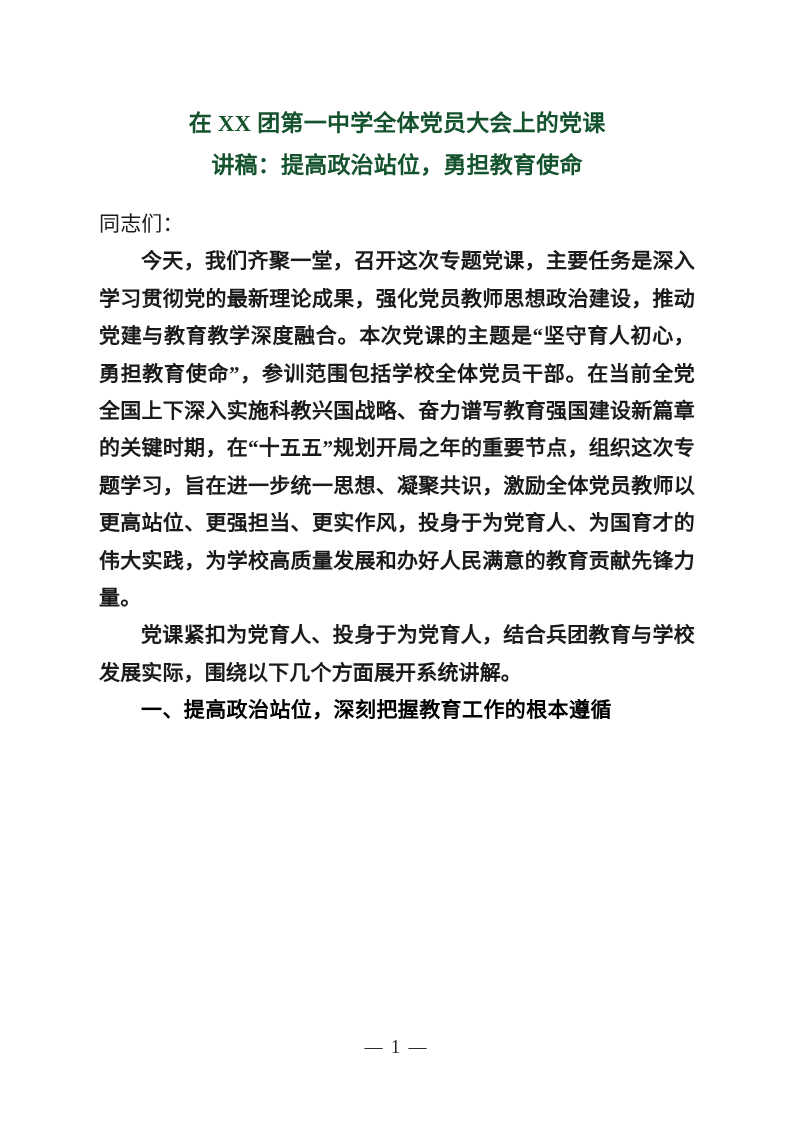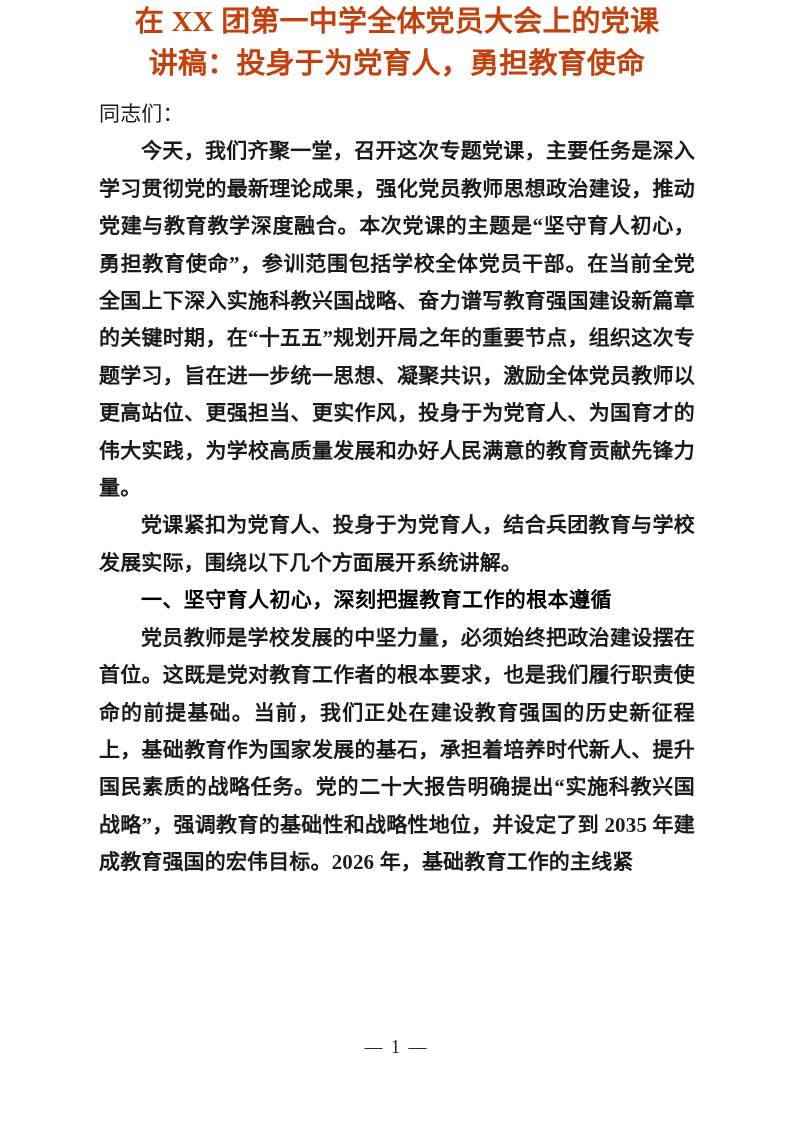--- a/index.html
+++ b/index.html
@@ -22,33 +22,34 @@
   .content {
     position: absolute;
     left: 99px;
     top: 0;
     width: 596px;
   }
 
   
   .doc-title {
     margin: 0;
+    padding-top: 103px;
     font-family: "Liberation Serif", "DejaVu Serif", serif;
     font-weight: bold;
-    font-size: 29px;
+    font-size: 23px;
     line-height: 42px;
-    color: #c2410c;
+    color: #14532d;
     text-align: center;
     letter-spacing: 0.2px;
     word-break: break-all;
   }
 
   
   .body-block {
-    margin-top: 12px;
+    margin-top: 19px;
   }
 
   p.para {
     margin: 0;
     font-family: "Liberation Serif", "DejaVu Serif", serif;
     font-size: 21px;
     line-height: 37.4px;
     color: #1a1a1a;
     text-align: justify;
     text-justify: inter-ideograph;
@@ -93,34 +94,33 @@
 </style>
 </head>
 <body>
 
 <div class="page">
 
   <div class="content">
 
     <h1 class="doc-title">
       <span>在 XX 团第一中学全体党员大会上的党课</span><br>
-      <span>讲稿：投身于为党育人，勇担教育使命</span>
+      <span>讲稿：提高政治站位，勇担教育使命</span>
     </h1>
 
     <div class="body-block">
 
       <p class="para salutation">同志们：</p>
 
       <p class="para indent">今天，我们齐聚一堂，召开这次专题党课，主要任务是深入学习贯彻党的最新理论成果，强化党员教师思想政治建设，推动党建与教育教学深度融合。本次党课的主题是“坚守育人初心，勇担教育使命”，参训范围包括学校全体党员干部。在当前全党全国上下深入实施科教兴国战略、奋力谱写教育强国建设新篇章的关键时期，在“十五五”规划开局之年的重要节点，组织这次专题学习，旨在进一步统一思想、凝聚共识，激励全体党员教师以更高站位、更强担当、更实作风，投身于为党育人、为国育才的伟大实践，为学校高质量发展和办好人民满意的教育贡献先锋力量。</p>
 
       <p class="para indent">党课紧扣为党育人、投身于为党育人，结合兵团教育与学校发展实际，围绕以下几个方面展开系统讲解。</p>
 
-      <p class="heading">一、坚守育人初心，深刻把握教育工作的根本遵循</p>
+      <p class="heading">一、提高政治站位，深刻把握教育工作的根本遵循</p>
 
-      <p class="para indent">党员教师是学校发展的中坚力量，必须始终把政治建设摆在首位。这既是党对教育工作者的根本要求，也是我们履行职责使命的前提基础。当前，我们正处在建设教育强国的历史新征程上，基础教育作为国家发展的基石，承担着培养时代新人、提升国民素质的战略任务。党的二十大报告明确提出“实施科教兴国战略”，强调教育的基础性和战略性地位，并设定了到 2035 年建成教育强国的宏伟目标。2026 年，基础教育工作的主线紧</p>
 
     </div>
   </div>
 
   <div class="page-footer">
     <span>— 1 —</span>
   </div>
 
 </div>
 

